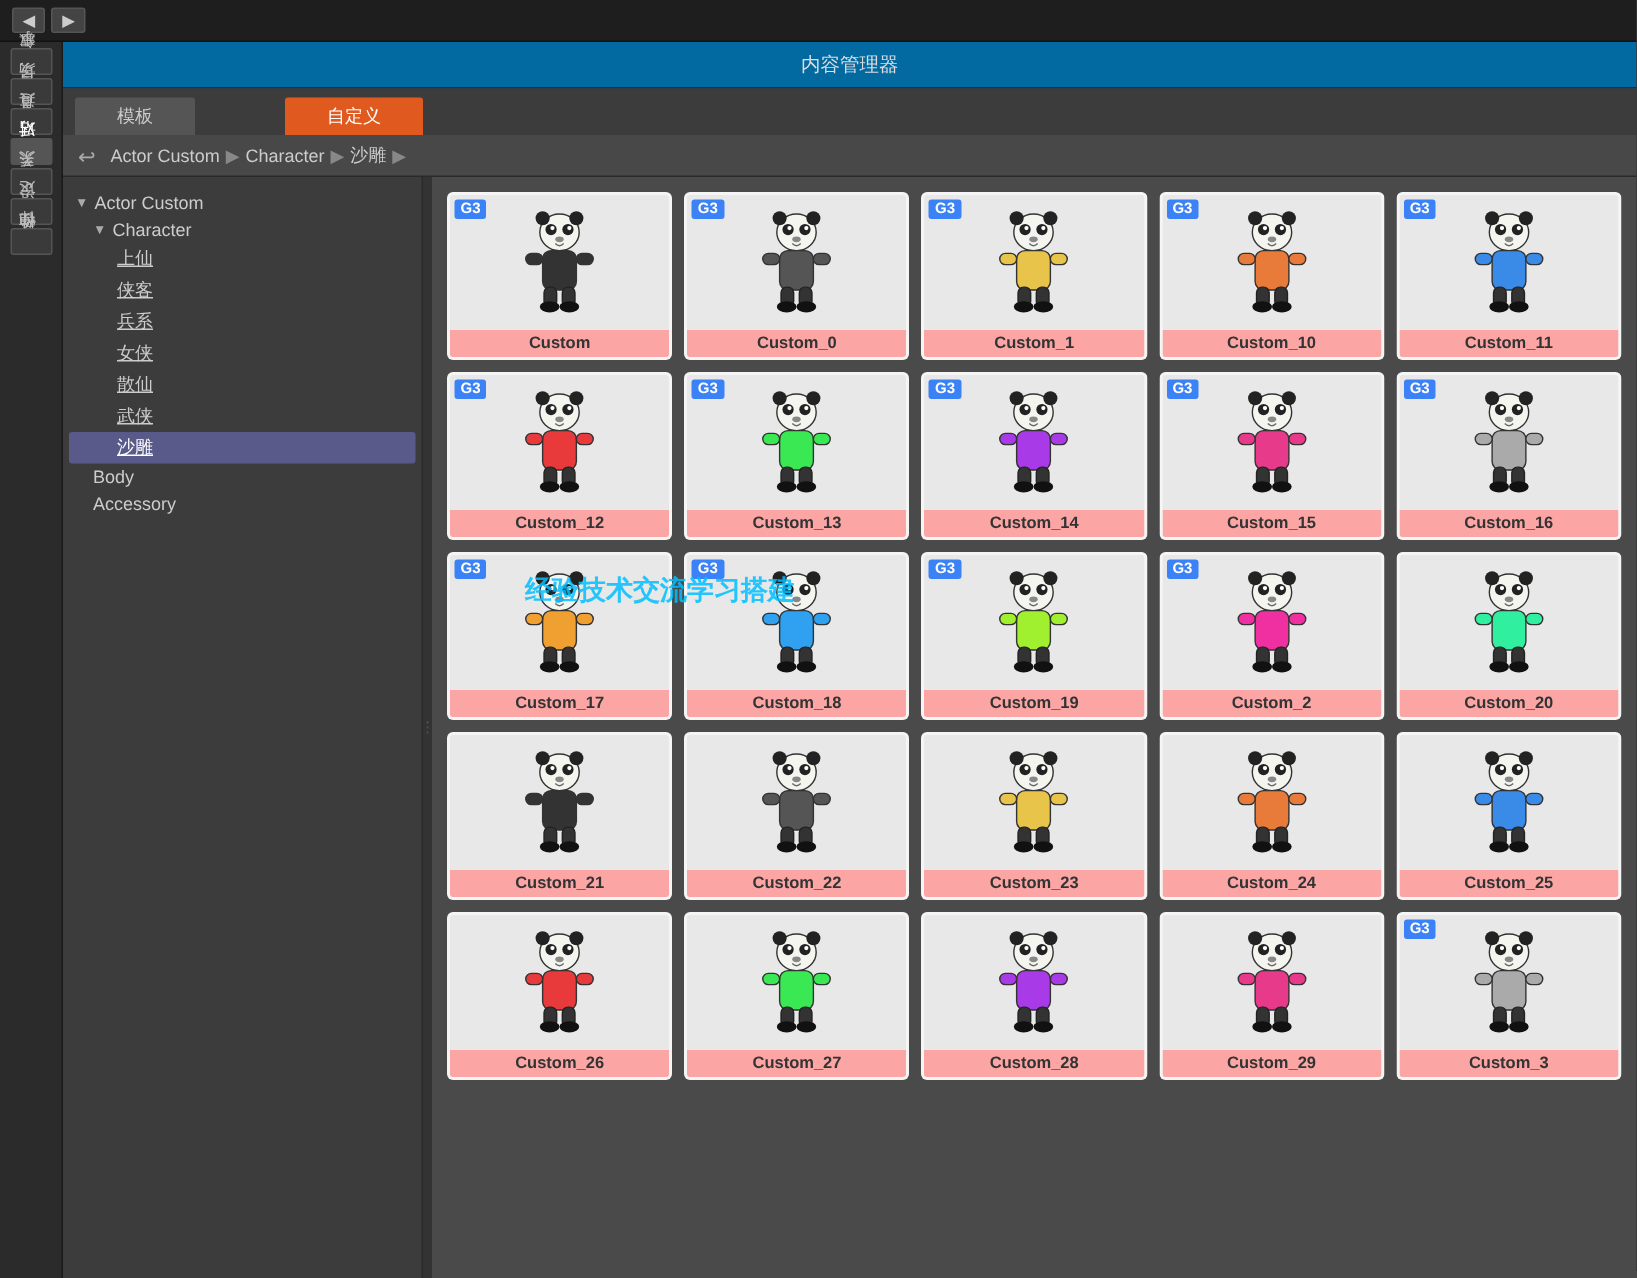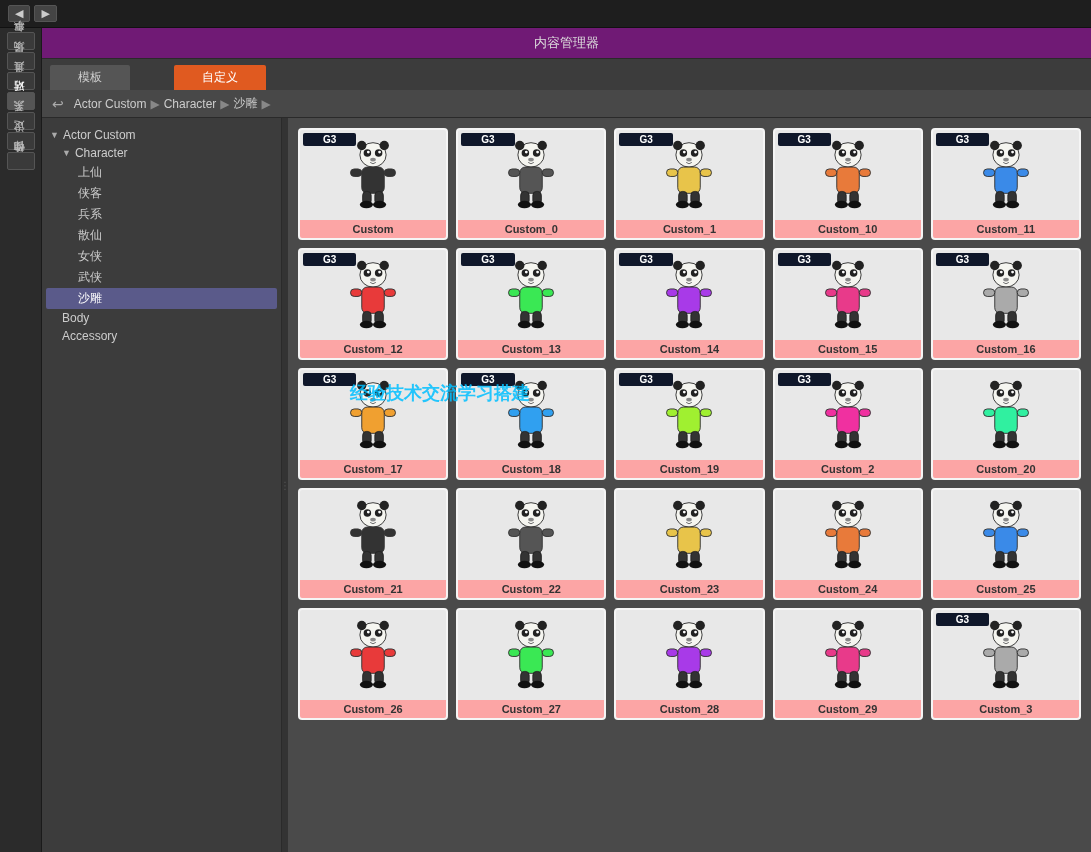--- a/index.html
+++ b/index.html
@@ -74,33 +74,33 @@
     
     .content-panel {
       flex: 1;
       display: flex;
       flex-direction: column;
       background: #3c3c3c;
     }
 
     .panel-title {
       text-align: center;
-      background: #701a75;
+      background: #0369a1;
       color: #ddd;
       font-size: 13px;
       padding: 6px 0;
       border-bottom: 1px solid #2a2a2a;
     }
 
     
     .tab-row {
       display: flex;
       background: #3c3c3c;
       padding: 6px 8px 0 8px;
-      gap: 0;
+      gap: 16px;
     }
     .tab-btn {
       padding: 4px 28px;
       font-size: 12px;
       cursor: pointer;
       border: none;
       border-radius: 2px 2px 0 0;
     }
     .tab-btn.normal {
       background: #555;
@@ -156,21 +156,21 @@
       display: flex;
       align-items: center;
       padding: 2px 4px;
       cursor: pointer;
       border-radius: 2px;
       color: #ccc;
       font-size: 12px;
     }
     .tree-item.selected { background: #5a5a8a; color: #fff; }
     .tree-indent-1 { padding-left: 16px; }
-    .tree-indent-2 { padding-left: 32px; }
+    .tree-indent-2 { padding-left: 32px; text-decoration: underline; }
     .tree-arrow {
       font-size: 9px;
       margin-right: 4px;
       color: #aaa;
     }
 
     
     .resize-handle {
       width: 6px;
       background: #333;
@@ -211,25 +211,25 @@
       display: flex;
       align-items: center;
       justify-content: center;
       position: relative;
       overflow: hidden;
     }
     .grid-item-badge {
       position: absolute;
       top: 3px;
       left: 3px;
-      background: #0f172a;
+      background: #3b82f6;
       color: #fff;
       font-size: 10px;
       font-weight: bold;
-      padding: 1px 20px;
+      padding: 1px 4px;
       border-radius: 2px;
     }
     .grid-item-label {
       font-size: 11px;
       color: #333;
       padding: 3px 4px;
       text-align: center;
       background: #fca5a5;
       width: 100%;
       white-space: nowrap;
@@ -320,24 +320,24 @@
         <div class="tree-item tree-indent-2">
           <span>上仙</span>
         </div>
         <div class="tree-item tree-indent-2">
           <span>侠客</span>
         </div>
         <div class="tree-item tree-indent-2">
           <span>兵系</span>
         </div>
         <div class="tree-item tree-indent-2">
-          <span>散仙</span>
+          <span>女侠</span>
         </div>
         <div class="tree-item tree-indent-2">
-          <span>女侠</span>
+          <span>散仙</span>
         </div>
         <div class="tree-item tree-indent-2">
           <span>武侠</span>
         </div>
         <div class="tree-item tree-indent-2 selected">
           <span>沙雕</span>
         </div>
 
 
         <div class="tree-item tree-indent-1">

